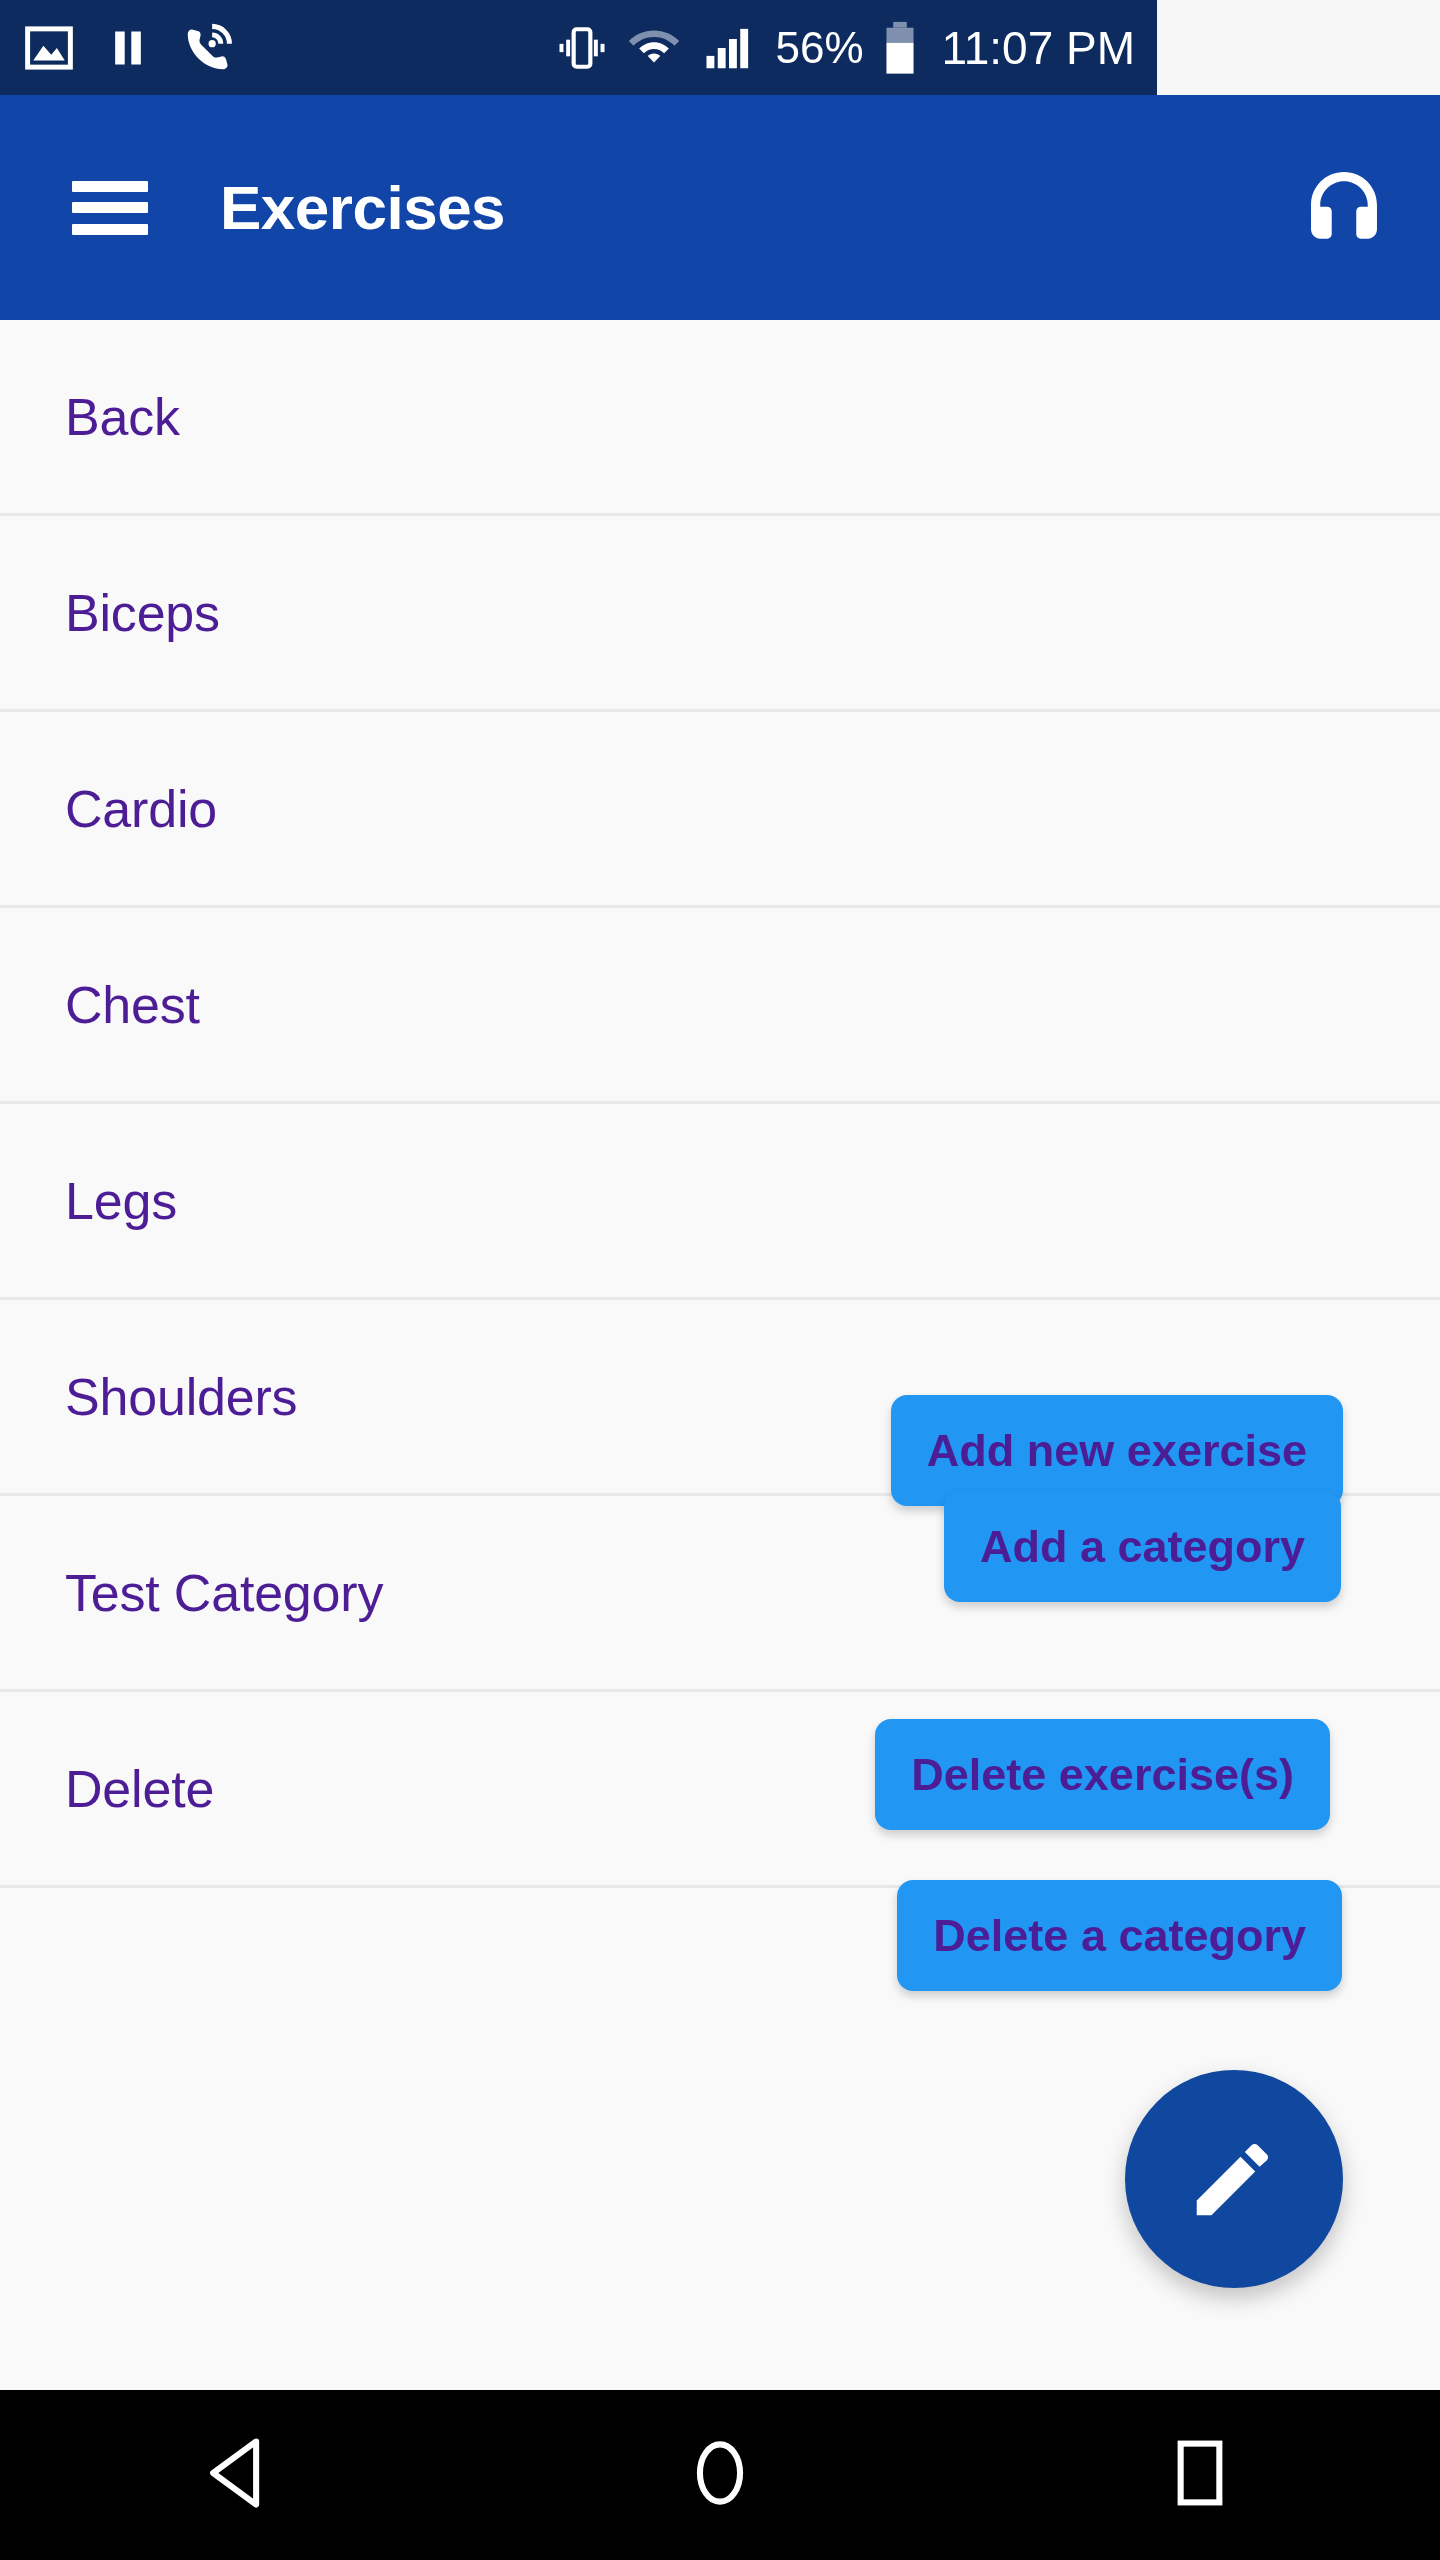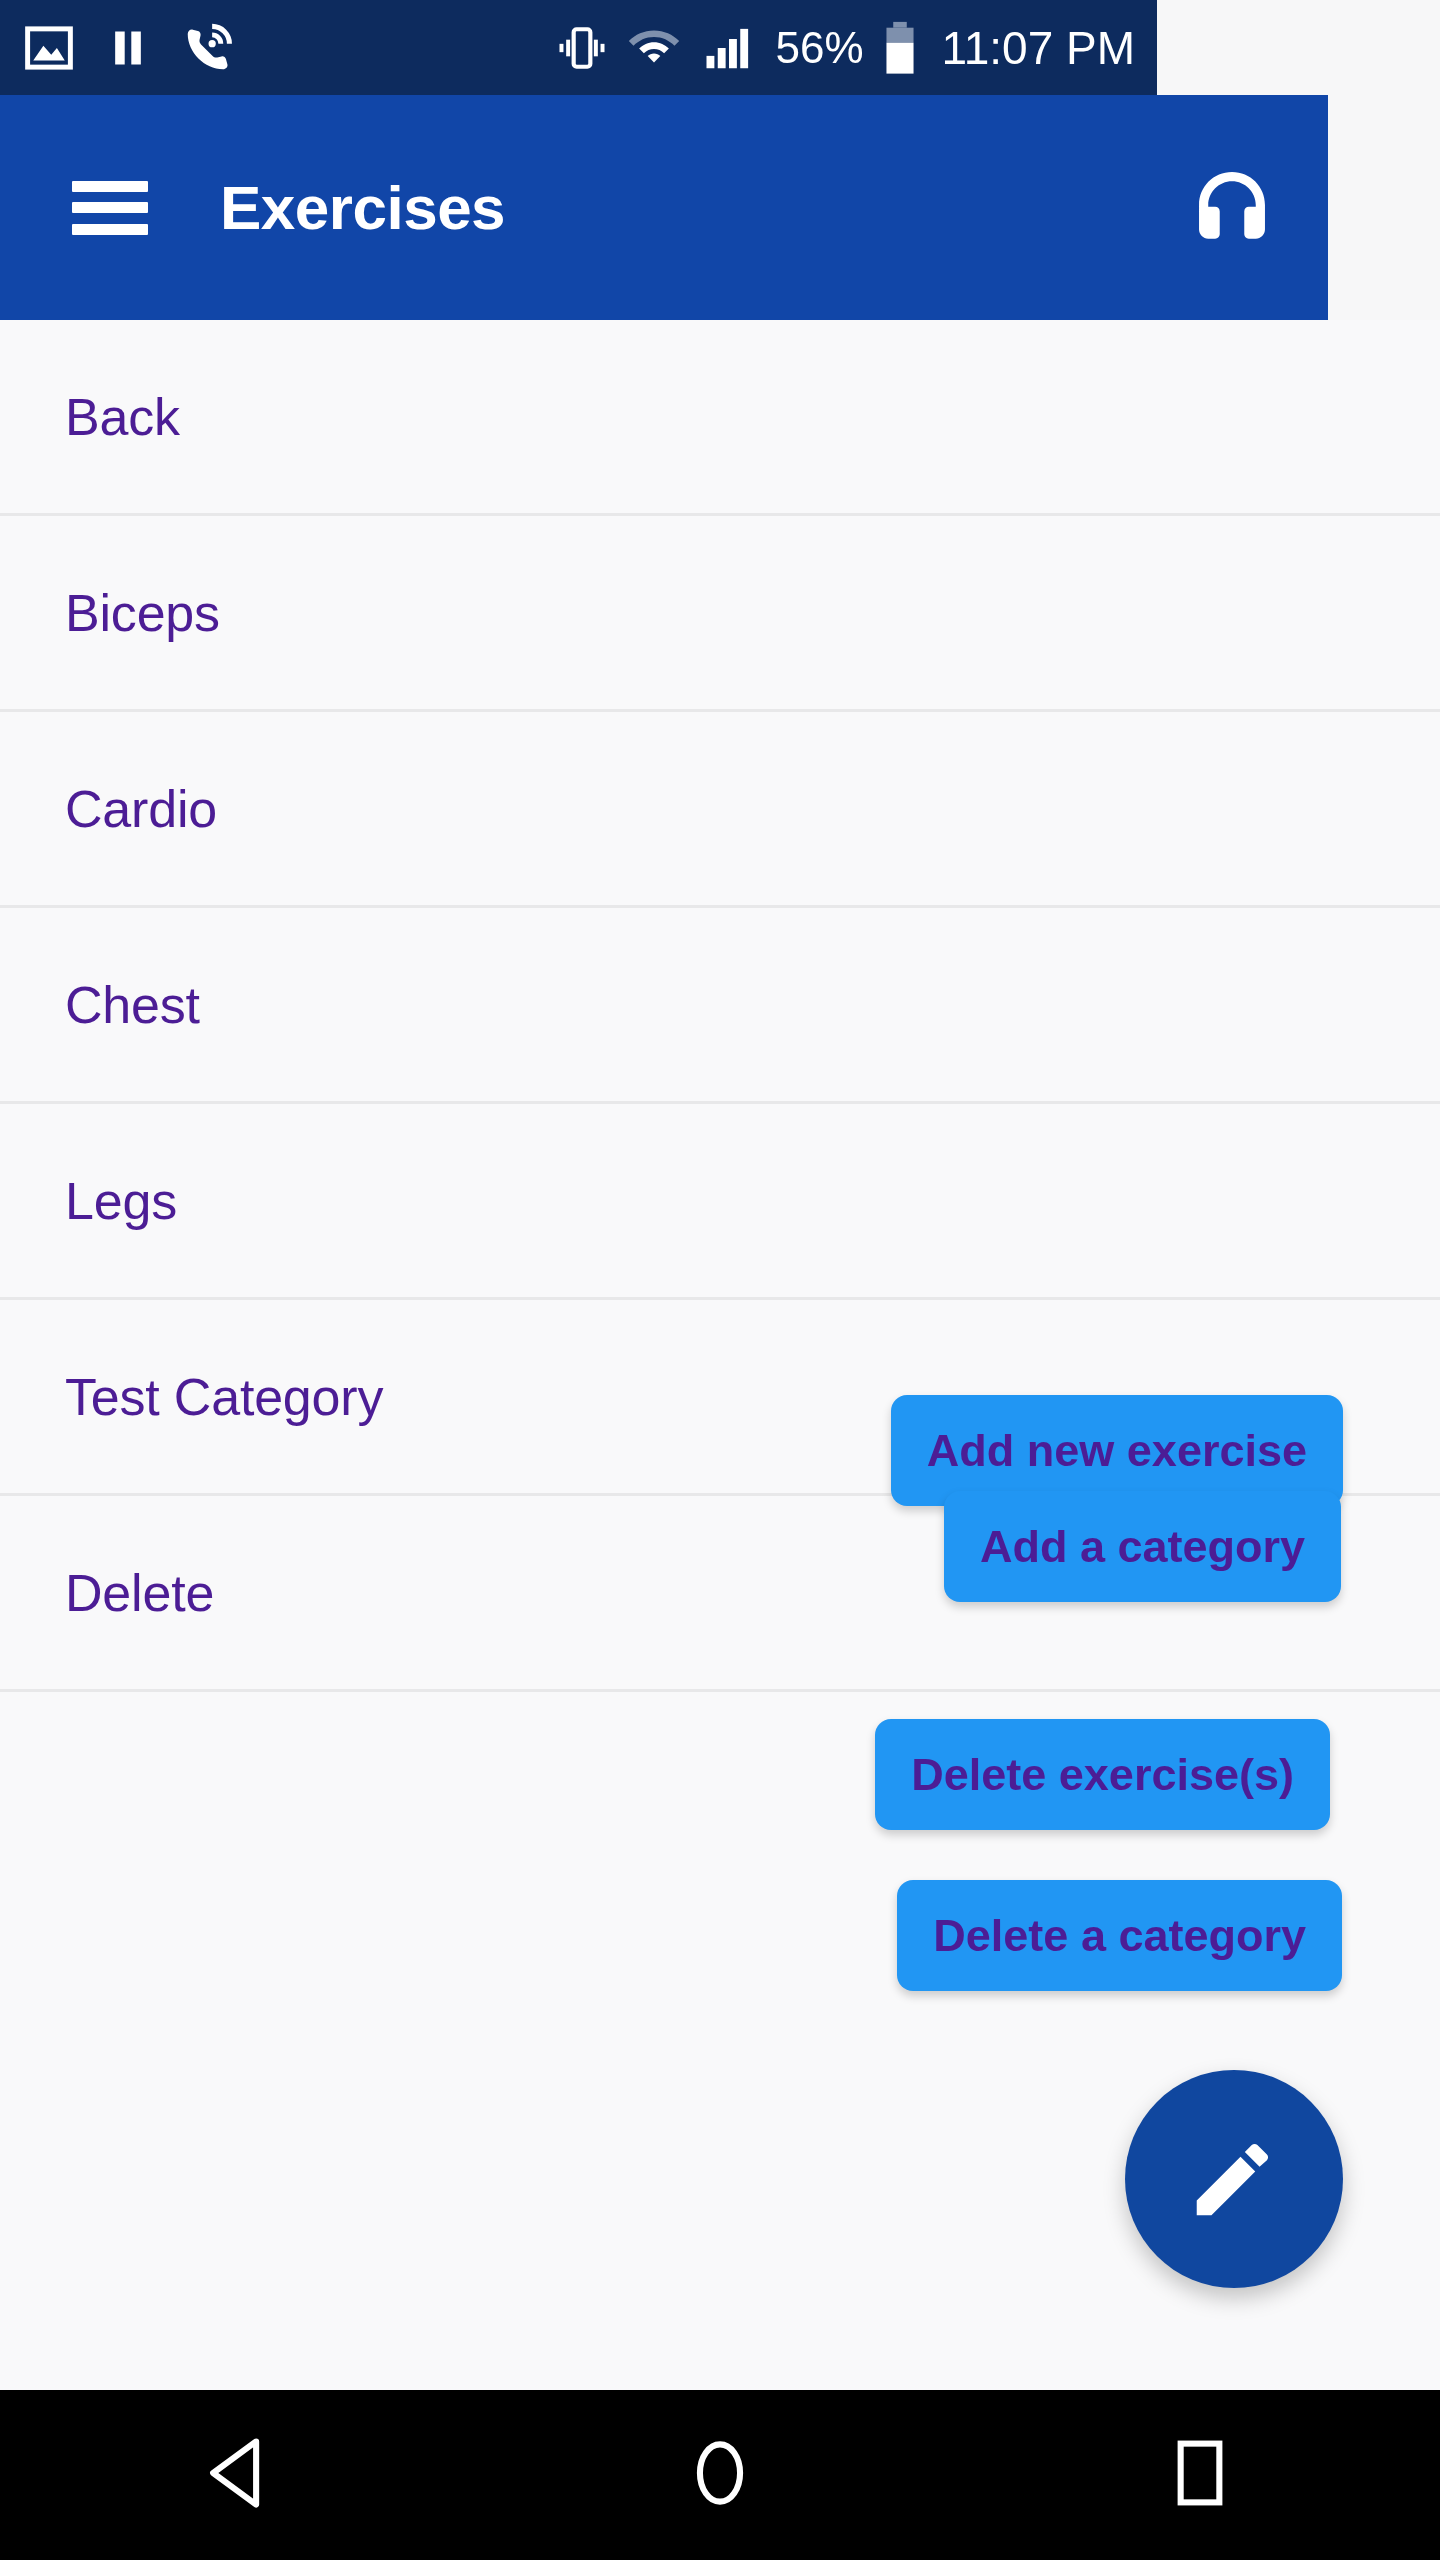--- a/index.html
+++ b/index.html
@@ -54,21 +54,21 @@
     font-size: 44px;
     font-weight: 400;
     line-height: 1;
   }
   .sb-icon { display: block; }
 
   
   .app-bar {
     position: absolute;
     top: 95px; left: 0;
-    width: 1328px;
+    width: 1440px;
     height: 225px;
     background: #1146a8;
     display: flex;
     align-items: center;
     padding: 0 48px 0 72px;
   }
   .hamburger {
     width: 76px;
     height: 54px;
     display: flex;
@@ -284,20 +284,23 @@
     <div class="list-row">
       <span class="list-row-label">Cardio</span>
     </div>
     <div class="list-row">
       <span class="list-row-label">Chest</span>
     </div>
     <div class="list-row">
       <span class="list-row-label">Legs</span>
     </div>
     <div class="list-row">
+      <span class="list-row-label">Shoulders</span>
+    </div>
+    <div class="list-row">
       <span class="list-row-label">Test Category</span>
     </div>
     <div class="list-row">
       <span class="list-row-label">Delete</span>
     </div>
 
     <div class="overlay-buttons">
       <button class="pill pill-1">Add new exercise</button>
       <button class="pill pill-2">Add a category</button>
       <button class="pill pill-3">Delete exercise(s)</button>

